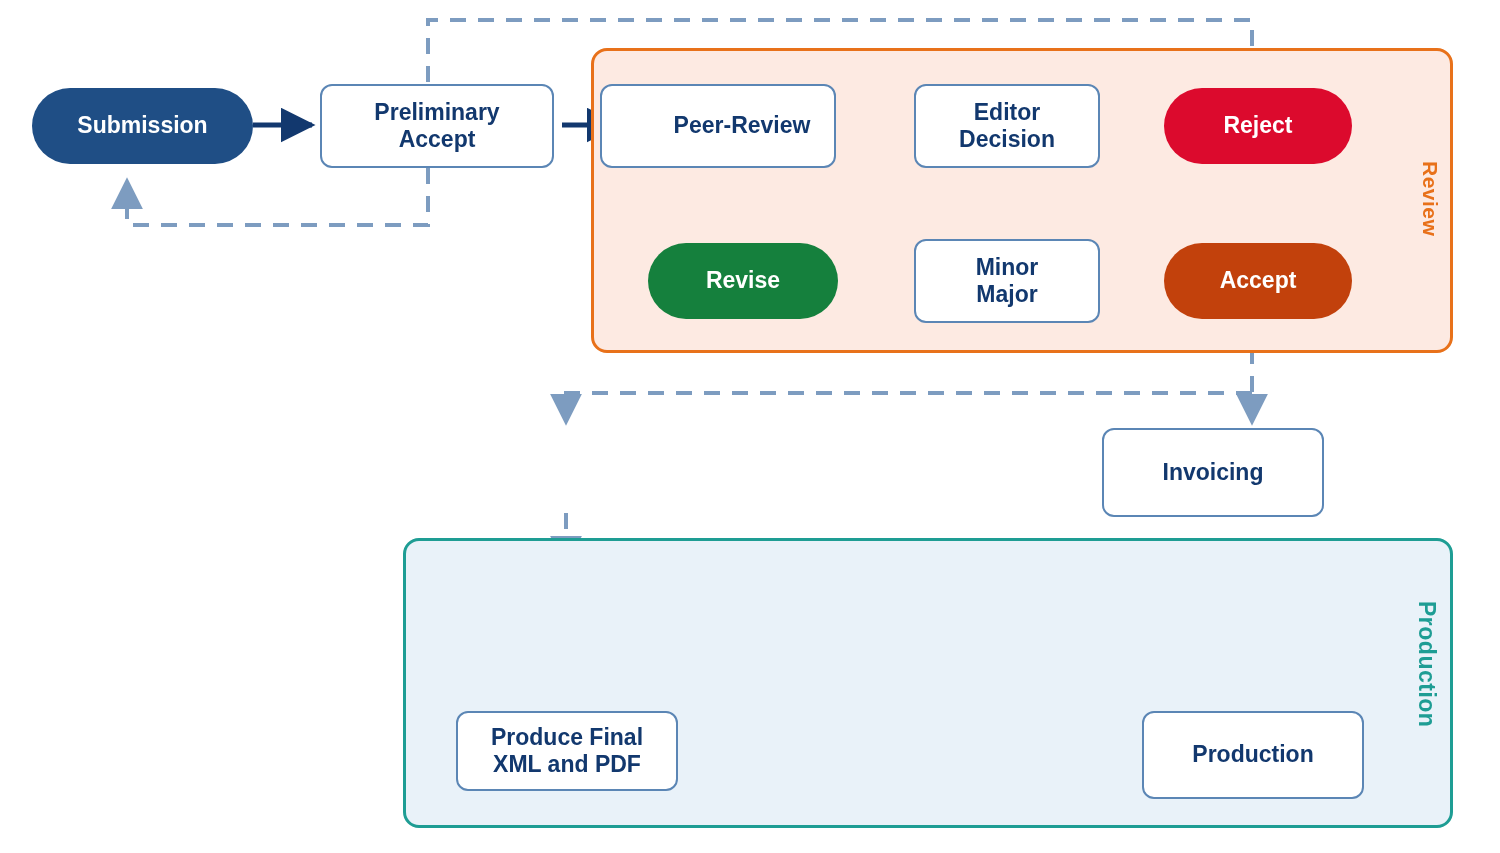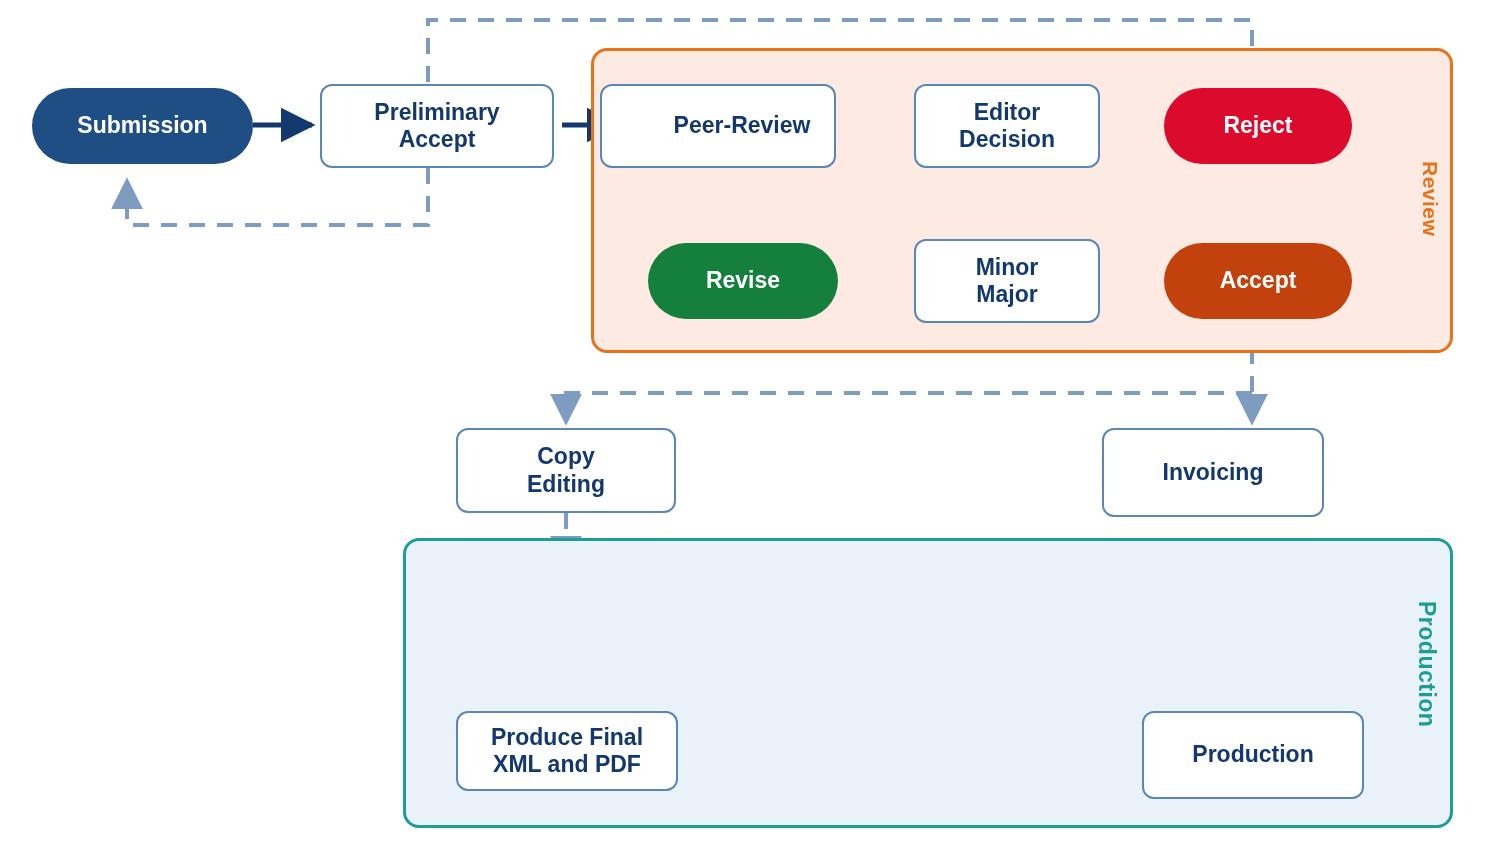--- a/index.html
+++ b/index.html
@@ -160,22 +160,20 @@
 
   <div class="node pill red" style="left:1164px; top:88px; width:188px; height:76px;">Reject</div>
 
   <div class="node pill orange" style="left:648px; top:243px; width:190px; height:76px;">Revise</div>
 
   <div class="node box" style="left:914px; top:239px; width:186px; height:84px;">Minor
 Major</div>
 
   <div class="node pill teal" style="left:1164px; top:243px; width:188px; height:76px;">Accept</div>
 
-  <div class="node box" style="left:456px; top:428px; width:220px; height:85px;">Copy
-Editing</div>
 
   <div class="node box" style="left:1102px; top:428px; width:222px; height:89px;">Invoicing</div>
 
 
   <div class="node box" style="left:456px; top:711px; width:222px; height:80px;">Produce Final
 XML and PDF</div>
 
   <div class="node box" style="left:1142px; top:711px; width:222px; height:88px;">Production</div>
 
 </div>

